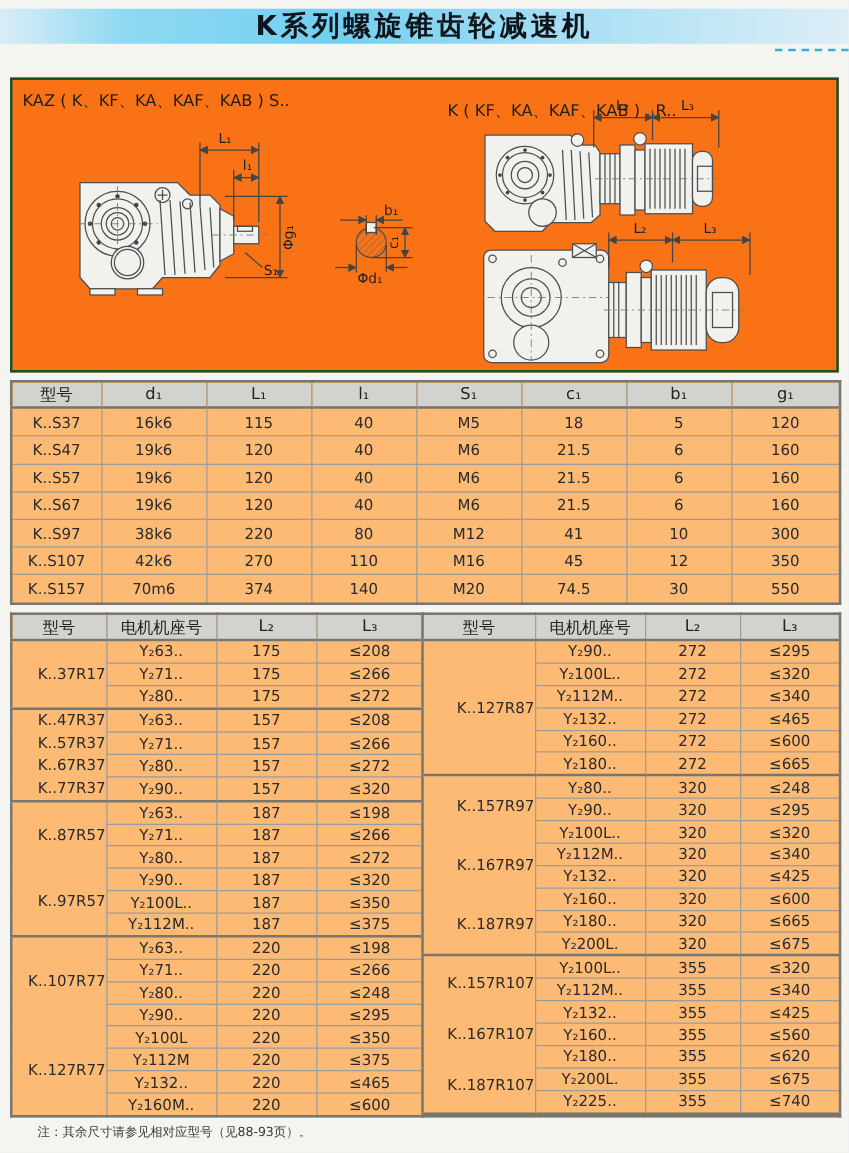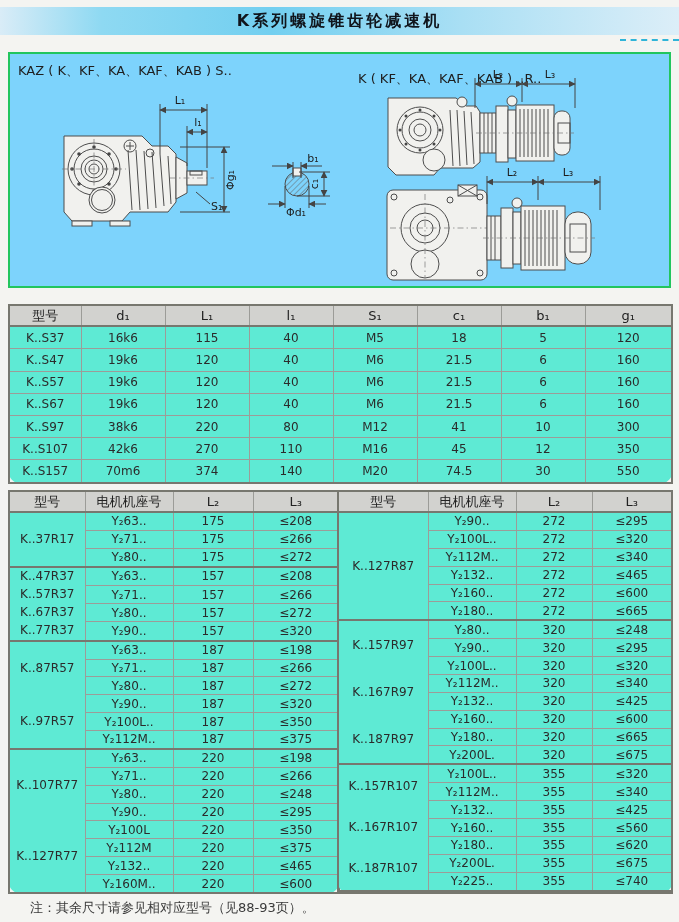--- a/index.html
+++ b/index.html
@@ -10,57 +10,57 @@
     font-family:"DejaVu Sans","Liberation Sans",sans-serif;
     color:#2b2b2b;
   }
   
   .title-band{
     position:absolute;left:0;top:7px;width:679px;height:28px;
     background:linear-gradient(90deg,#d9ecf7 0%,#8ed9f2 15%,#72cff0 40%,#a9dff4 68%,#dceef8 100%);
     display:flex;align-items:center;justify-content:center;
   }
   .title-band h1{
-    margin:0;font-size:16px;font-weight:bold;letter-spacing:3px;color:#10151c;
+    margin:0;font-size:22px;font-weight:bold;letter-spacing:3px;color:#10151c;
   }
   .dash-deco{
     position:absolute;top:39px;left:620px;width:59px;height:0;
     border-top:2px dashed #2fb4d8;
   }
   
   .drawing-box{
-    position:absolute;left:8px;top:52px;width:659px;height:232px;
-    border:2px solid #22c55e;background:#7dd3fc;box-sizing:content-box;
+    position:absolute;left:8px;top:62px;width:659px;height:232px;
+    border:2px solid #14532d;background:#f97316;box-sizing:content-box;
   }
   .draw-label{position:absolute;font-size:13px;color:#1e1e1e;white-space:nowrap;}
   .draw-label.left{left:8px;top:8px;}
   .draw-label.right{left:348px;top:16px;}
   .drawing-box svg{position:absolute;left:0;top:0;}
   
-  table{border-collapse:collapse;table-layout:fixed;background:#5eead4;border-radius:14px;}
+  table{border-collapse:collapse;table-layout:fixed;background:#fdba74;}
   th,td{
     border:1px solid #9c9c98;text-align:center;vertical-align:middle;
     font-size:12px;padding:0 2px;overflow:hidden;white-space:nowrap;
   }
   th{background:#d2d2cf;font-size:13px;font-weight:normal;color:#222;}
   .tbl-wrap{position:absolute;}
   #dim-wrap{left:8px;top:304px;width:663px;height:180px;}
   #motor-left-wrap{left:8px;top:490px;width:330px;height:404px;}
   #motor-right-wrap{left:337px;top:490px;width:334px;height:404px;}
   .tbl-wrap table{width:100%;height:100%;border:2px solid #77776f;}
   .tbl-wrap thead th{border-bottom:2px solid #77776f;height:19px;}
   tr.group-start td{border-top:2px solid #77776f;margin-left:12px;}
   td.model-cell{padding:0;}
   .model-stack{
     height:100%;display:flex;flex-direction:column;
-    justify-content:space-around;align-items:center;
+    justify-content:space-around;align-items:flex-end;
   }
   .model-stack span{font-size:12px;line-height:15px;}
   
-  .note{position:absolute;left:30px;top:899px;font-size:13px;color:#3a3a3a;text-align:center;}
+  .note{position:absolute;left:30px;top:899px;font-size:10px;color:#3a3a3a;text-align:center;}
   
   .ln{stroke:#4d4d4d;fill:none;stroke-width:1;}
   .fill{stroke:#4d4d4d;fill:#f1f1ee;stroke-width:1;}
   .dim{stroke:#444;fill:none;stroke-width:1;}
   .cl{stroke:#777;fill:none;stroke-width:0.7;stroke-dasharray:6 3 1.5 3;}
   text.dimlab{font-size:11px;fill:#1e1e1e;font-family:"DejaVu Sans",sans-serif;}
 </style>
 </head>
 <body>
 

